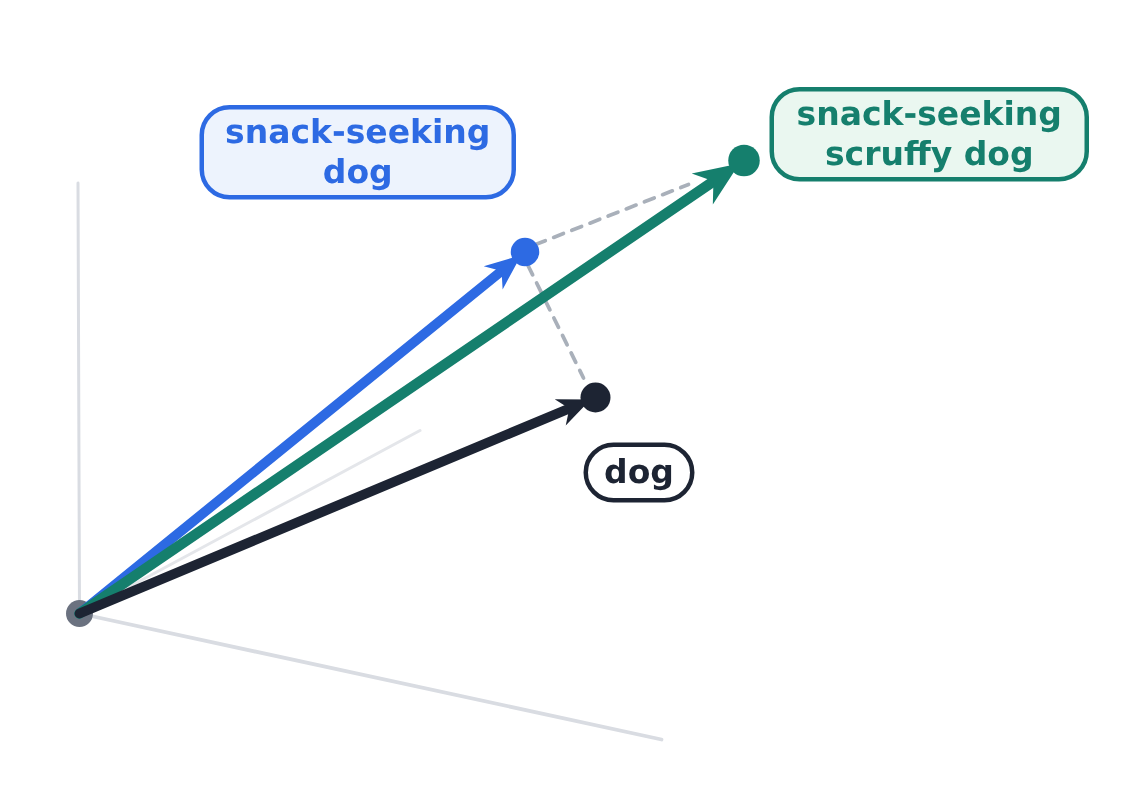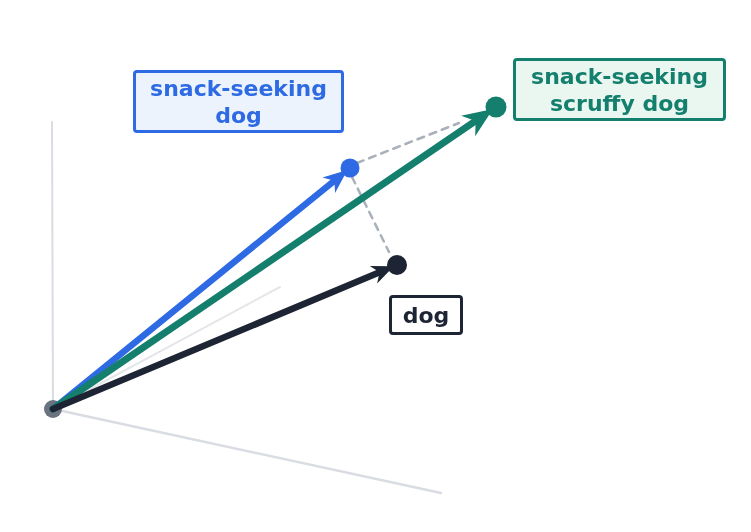--- a/index.html
+++ b/index.html
@@ -3,21 +3,21 @@
 <meta charset="utf-8">
 <style>
   * { margin:0; padding:0; box-sizing:border-box; }
   html,body { width:751px; height:532px; background:#ffffff; overflow:hidden;
               font-family:"DejaVu Sans","Liberation Sans",sans-serif; }
   .figure { position:relative; width:751px; height:532px; background:#ffffff; }
   .figure svg { position:absolute; left:0; top:0; }
   .vec-label {
     position:absolute; display:flex; flex-direction:column;
     align-items:center; justify-content:center;
-    border:3px solid; border-radius:4px;
+    border:3px solid; border-radius:20px;
     font-weight:bold; font-size:22px; line-height:27px; text-align:center;
     white-space:nowrap;
   }
   .vec-label .line:empty { display:none; }
 </style>
 </head>
 <body>
 
 <div class="figure">
   <svg id="diagram-svg" width="751" height="532" viewBox="0 0 751 532">

